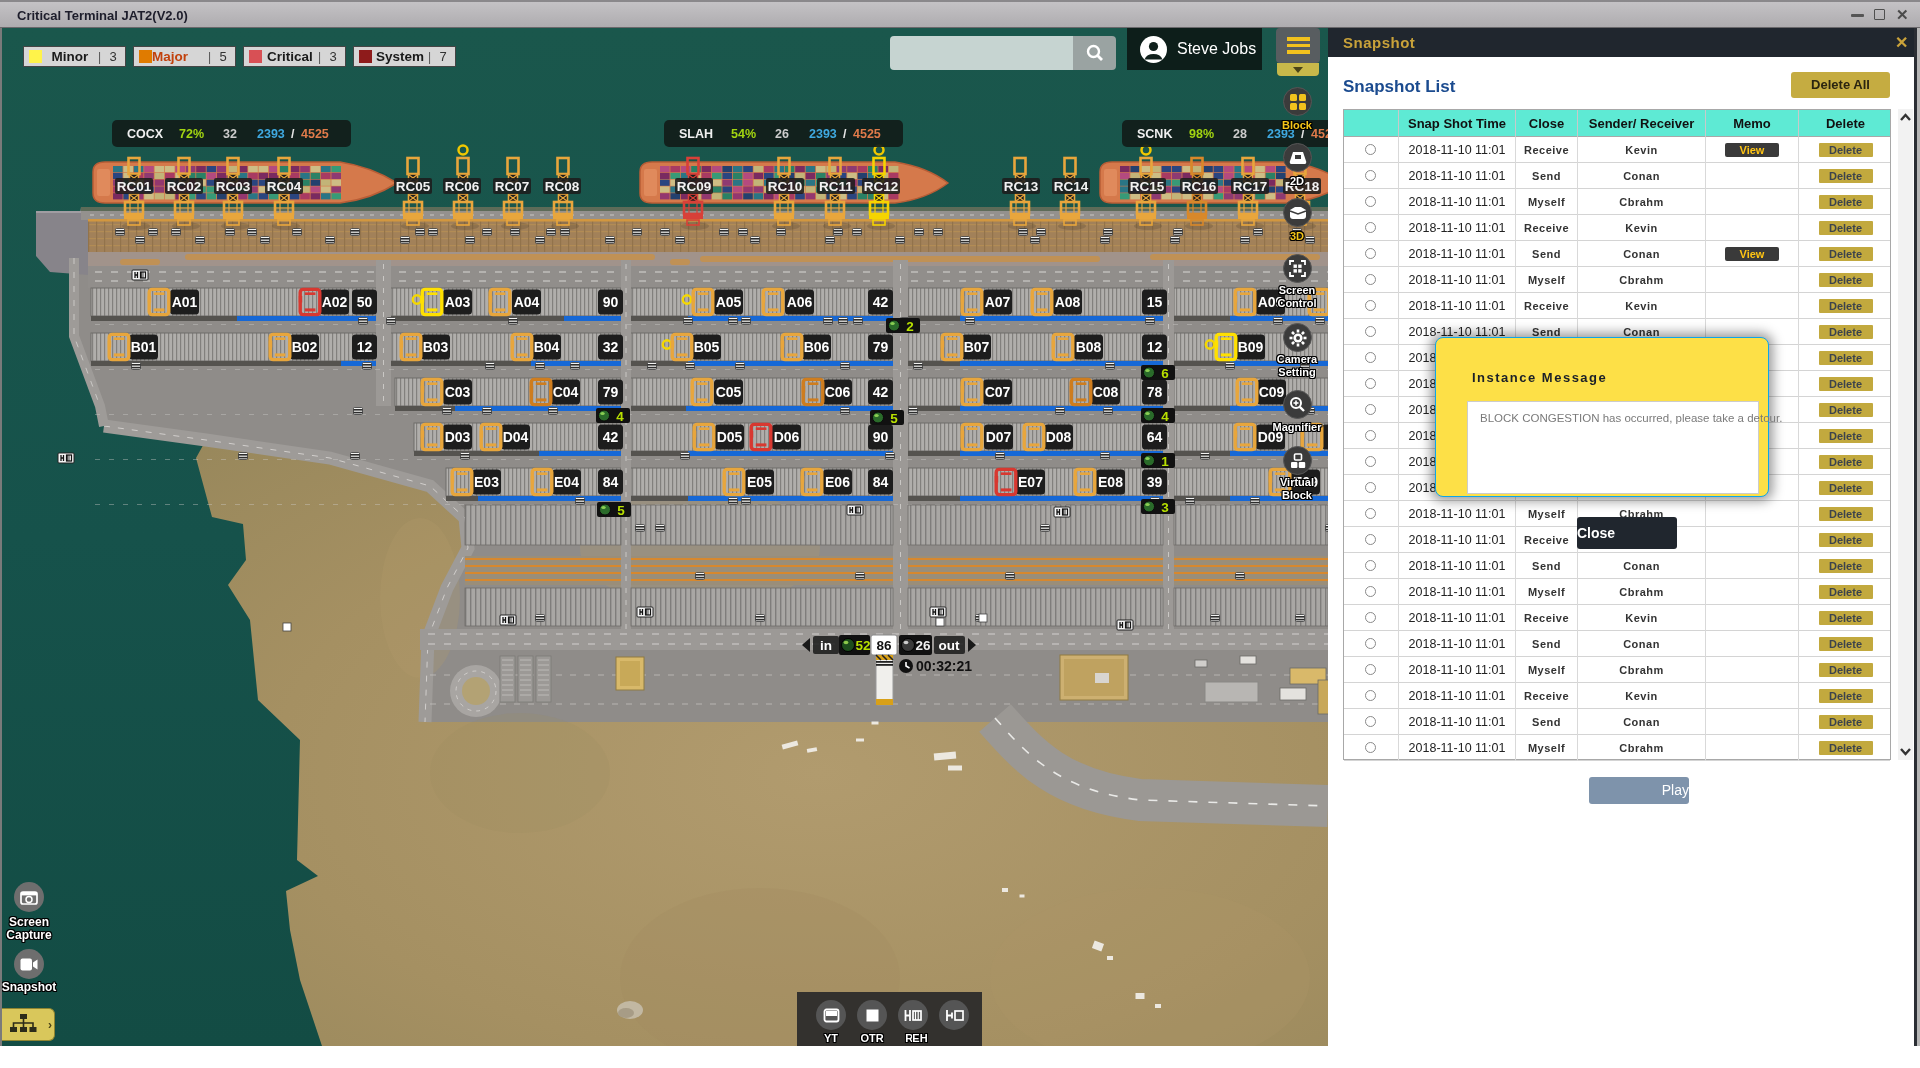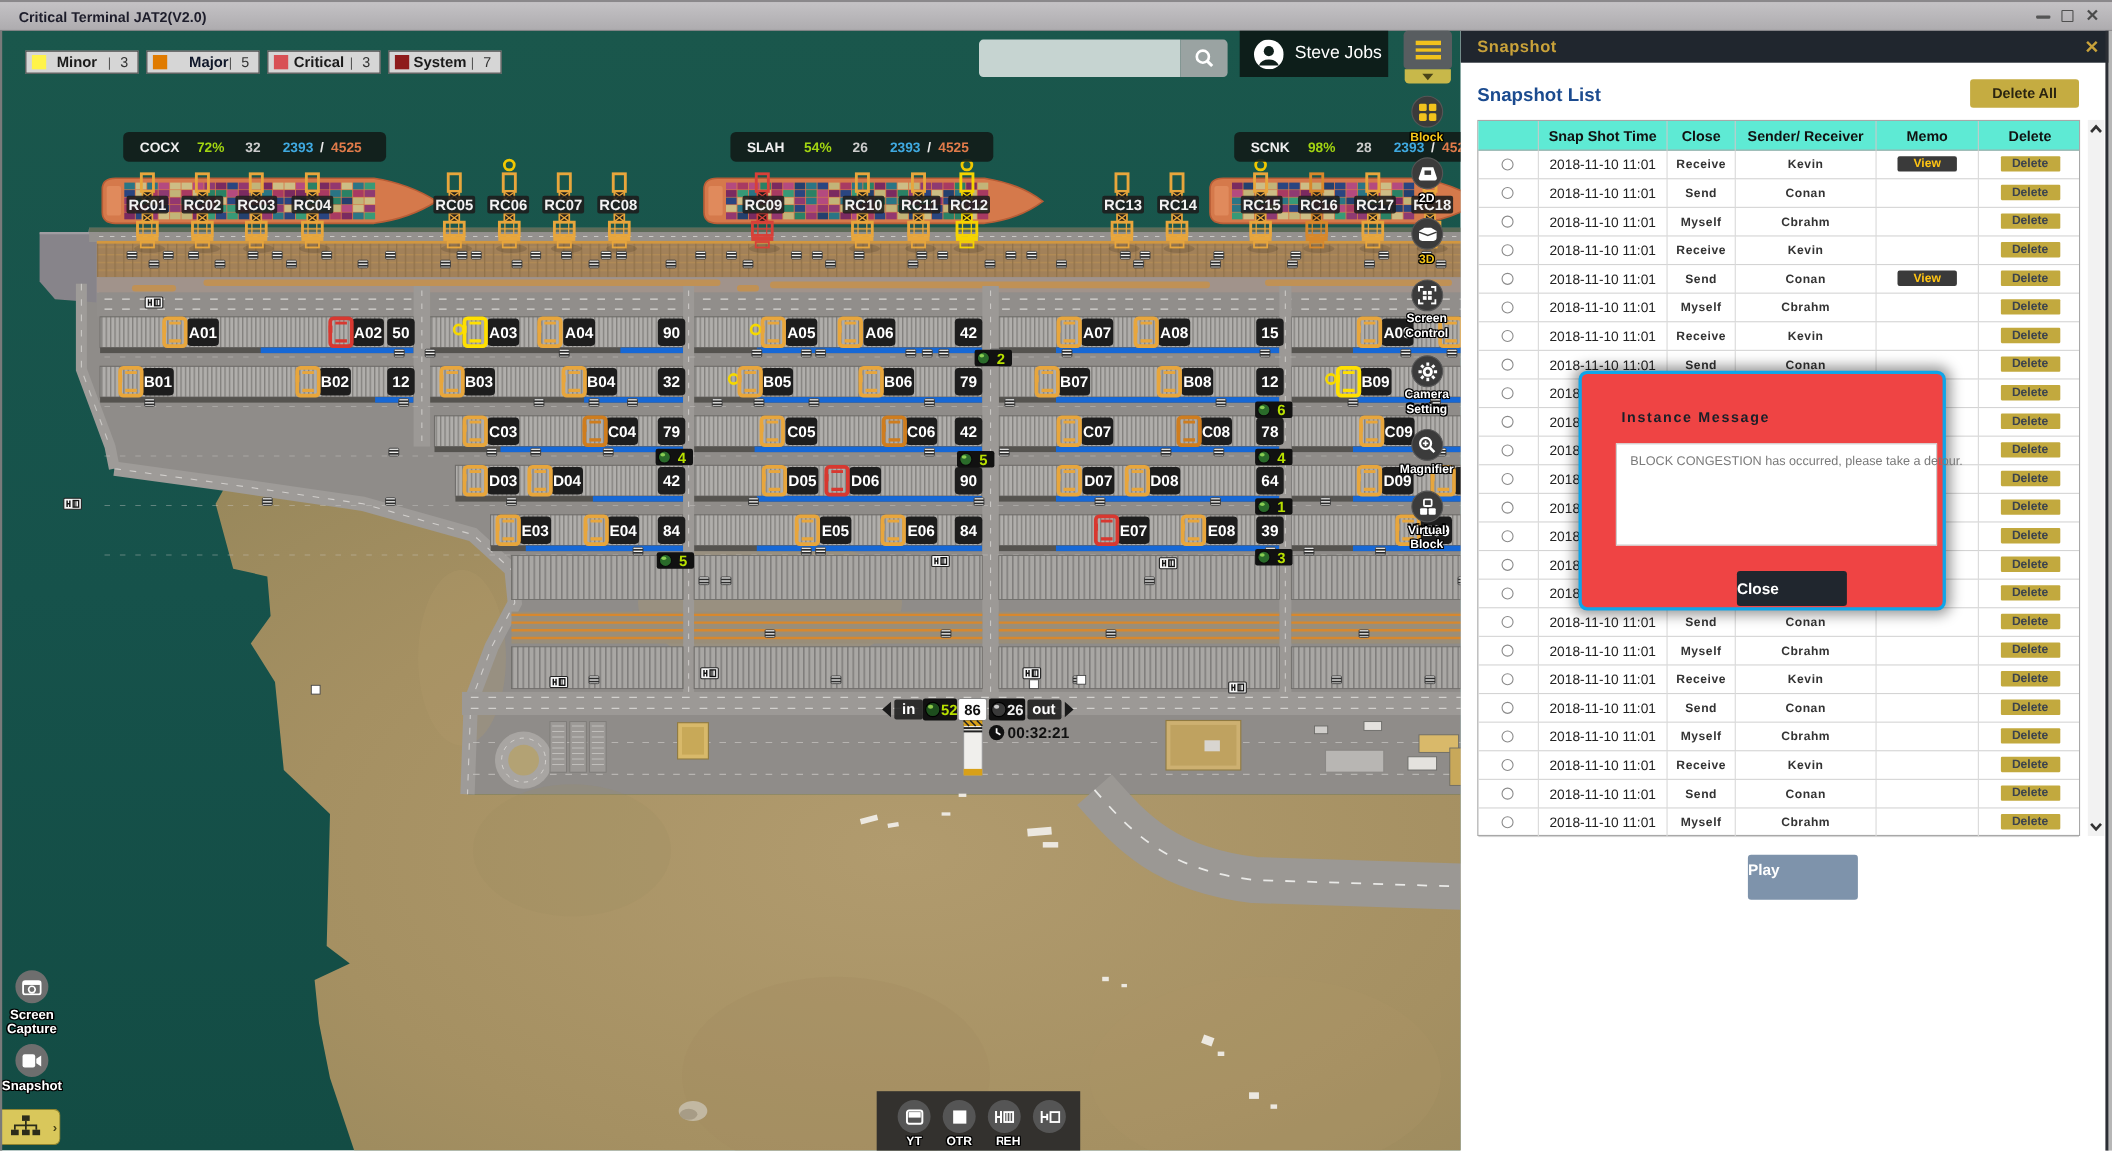--- a/index.html
+++ b/index.html
@@ -1137,21 +1137,21 @@
       <path d="M876 627 l5 5 M882 627 l5 5 M888 627 l5 5" stroke="#222" stroke-width="1.5"></path>
     </svg>
     <div class="abs" style="left:23px;top:46px;width:103px;height:21px;background:#d6d6d6;border:1px solid #454545;display:flex;align-items:center;font-size:14px;color:#222">
       <div style="width:13px;height:13px;background:#fff34a;margin-left:5px"></div>
       <div style="flex:1;text-align:center;font-weight:bold;color:#1a1a1a;font-size:13.5px">Minor</div>
       <div style="color:#555;font-size:12px">|</div>
       <div style="width:24px;text-align:center;color:#333;font-size:13px">3</div>
     </div>
     <div class="abs" style="left:133px;top:46px;width:103px;height:21px;background:#d6d6d6;border:1px solid #454545;display:flex;align-items:center;font-size:14px;color:#222">
       <div style="width:13px;height:13px;background:#e07b00;margin-left:5px"></div>
-      <div style="flex:1;text-align:right;font-weight:bold;color:#0f172a;font-size:13.5px">Major</div>
+      <div style="flex:1;text-align:left;font-weight:bold;color:#c2410c;font-size:13.5px">Major</div>
       <div style="color:#555;font-size:12px">|</div>
       <div style="width:24px;text-align:center;color:#333;font-size:13px">5</div>
     </div>
     <div class="abs" style="left:243px;top:46px;width:103px;height:21px;background:#d6d6d6;border:1px solid #454545;display:flex;align-items:center;font-size:14px;color:#222">
       <div style="width:13px;height:13px;background:#d85055;margin-left:5px"></div>
       <div style="flex:1;text-align:center;font-weight:bold;color:#1a1a1a;font-size:13.5px">Critical</div>
       <div style="color:#555;font-size:12px">|</div>
       <div style="width:24px;text-align:center;color:#333;font-size:13px">3</div>
     </div>
     <div class="abs" style="left:353px;top:46px;width:103px;height:21px;background:#d6d6d6;border:1px solid #454545;display:flex;align-items:center;font-size:14px;color:#222">
@@ -1518,24 +1518,24 @@
         </div>
       </div>
       <div class="abs" style="left:570px;top:81px;width:15px;height:651px;background:#f2f2f2">
 <svg width="15" height="14" style="position:absolute;top:2px">
           <path d="M3 9 L7.5 4 L12 9" stroke="#333" stroke-width="2.4" fill="none"></path>
         </svg>
 <svg width="15" height="14" style="position:absolute;bottom:2px">
           <path d="M3 5 L7.5 10 L12 5" stroke="#333" stroke-width="2.4" fill="none"></path>
         </svg>
       </div>
-      <div class="abs" style="left:261px;top:749px;width:100px;height:41px;background:#7e93ab;border-radius:3px;text-align:left;line-height:27px;font-size:14px;font-weight:bold;color:#fff">Play</div>
+      <div class="abs" style="left:261px;top:749px;width:100px;height:27px;background:#7e93ab;border-radius:3px;text-align:right;line-height:27px;font-size:14px;font-weight:normal;color:#fff">Play</div>
     </div>
     <div class="abs" style="left:1914px;top:28px;width:3px;height:1018px;background:#2b2e34"></div>
     <div class="abs" style="left:1917px;top:28px;width:3px;height:1018px;background:#b6b6b6"></div>
     <div class="abs" style="left:0;top:28px;width:2px;height:1018px;background:#7a7a7a"></div>
-    <div class="abs" style="left:1435px;top:337px;width:334px;height:218px;background:#ef4444;border:3px solid #0ea5e9;border-radius:8px;box-shadow:0 0 12px 4px rgba(0,0,0,0.4)">
+    <div class="abs" style="left:1435px;top:337px;width:334px;height:160px;background:#fde047;border:1px solid #0ea5e9;border-radius:8px;box-shadow:0 0 12px 4px rgba(0,0,0,0.4)">
 <div class="abs" style="left:36px;top:32px;font-size:13px;font-weight:bold;color:#1a1f28;letter-spacing:1.5px">Instance Message</div>
 <div class="abs" style="left:31px;top:63px;width:292px;height:93px;background:#fff;border:1px solid #ccc">
 <div style="margin:10px 12px;font-size:11.5px;color:#7a7a7a;white-space:nowrap">BLOCK CONGESTION has occurred, please take a detour.</div>
       </div>
 <div class="abs" style="left:141px;top:179px;width:100px;height:32px;background:#20262e;border-radius:3px;line-height:32px;font-size:14px;font-weight:bold;color:#fff">Close</div>
 </div>
   </div>
 </body></html>

